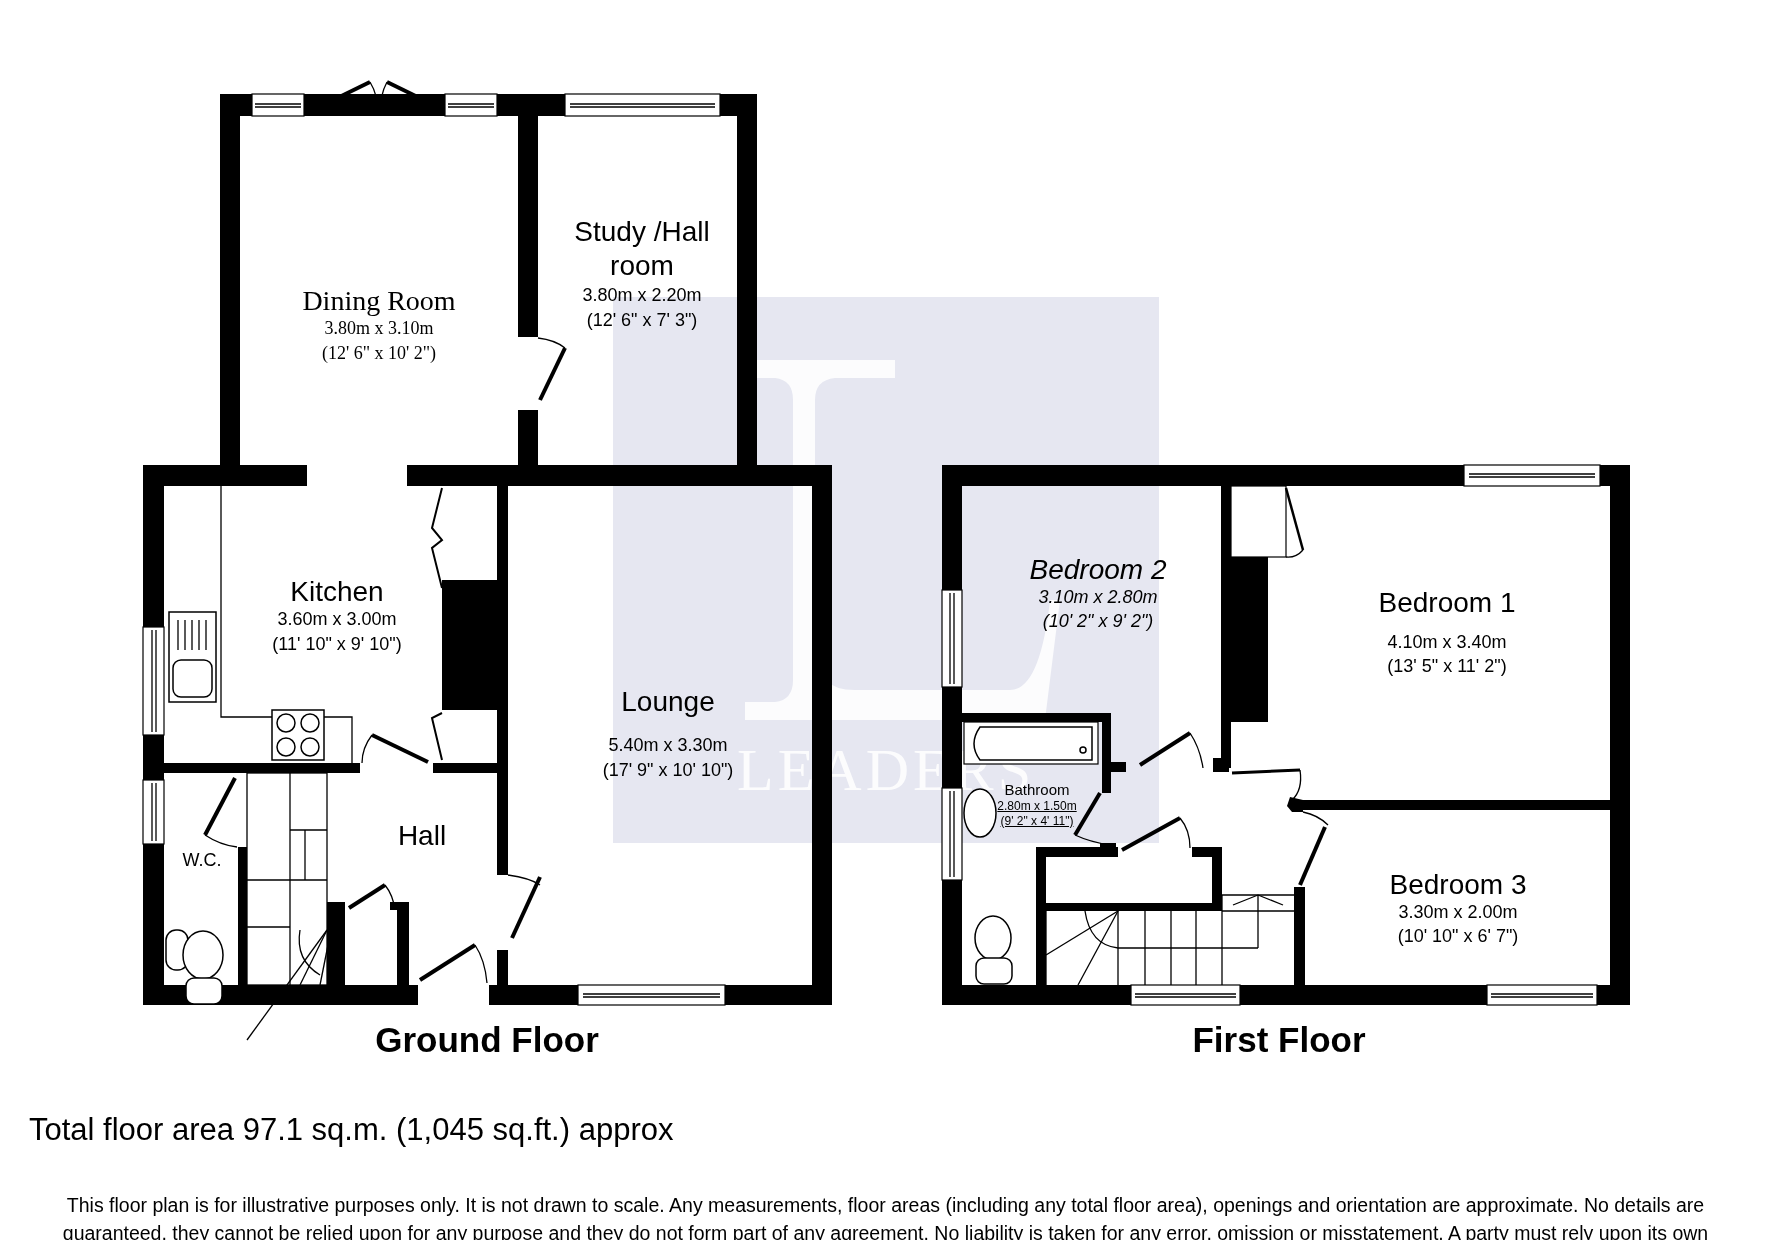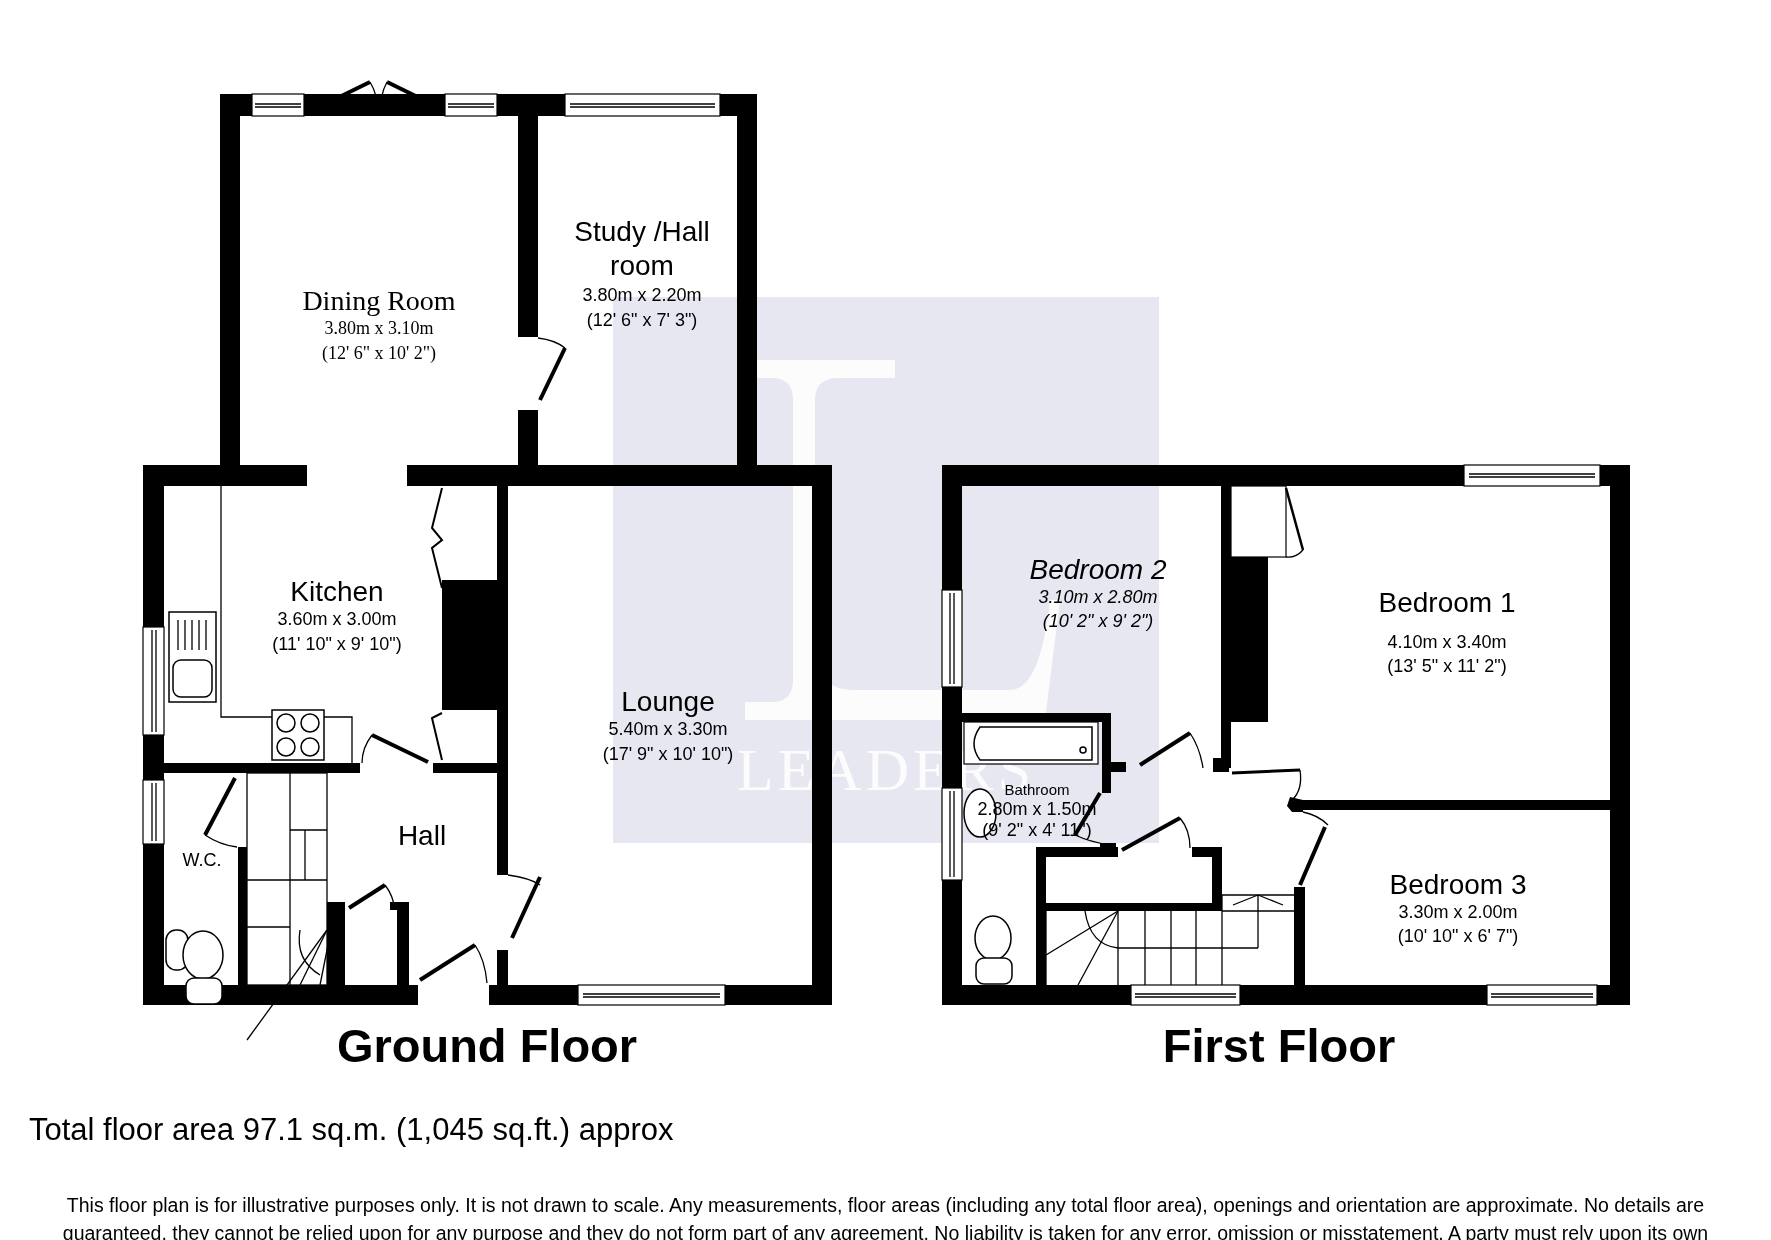--- a/index.html
+++ b/index.html
@@ -8,22 +8,22 @@
   .wall { fill:#000; }
   .win { fill:#fff; stroke:#000; stroke-width:1.2; }
   .thin { fill:none; stroke:#000; stroke-width:1.3; }
   .door { fill:none; stroke:#000; stroke-width:4; }
   .arc { fill:none; stroke:#000; stroke-width:1.3; }
   .fix { fill:#fff; stroke:#000; stroke-width:1.5; }
   .lbl { position:absolute; text-align:center; white-space:nowrap; transform:translateX(-50%); line-height:1; }
   .rn { font-size:28px; }
   .rd { font-size:18px; }
   .rn-s { font-size:15px; }
-  .rd-s { font-size:18px; }
-  .floor-title { position:absolute; font-weight:bold; font-size:47px; transform:translateX(-50%); white-space:nowrap; line-height:1; }
+  .rd-s { font-size:12px;text-decoration:underline; }
+  .floor-title { position:absolute; font-weight:bold; font-size:35px; transform:translateX(-50%); white-space:nowrap; line-height:1; }
   #total { position:absolute; left:29px; top:1112px; font-size:31px; white-space:nowrap; }
   #disclaimer { position:absolute; left:52px; width:1667px; top:1148px; font-size:19.5px; line-height:27.5px; text-align:center;margin-top:44px; }
   .wm-text { font-family:"Liberation Serif", serif; }
 </style>
 </head>
 <body>
 
 <svg id="plan" viewBox="0 0 1771 1240" xmlns="http://www.w3.org/2000/svg">
 
   <g>
@@ -259,21 +259,21 @@
   <div class="rd" style="margin-top:6px">3.80m x 2.20m</div>
   <div class="rd" style="margin-top:7px">(12' 6" x 7' 3")</div>
 </div>
 <div class="lbl" style="left:337px; top:578px;">
   <div class="rn">Kitchen</div>
   <div class="rd" style="margin-top:4px">3.60m x 3.00m</div>
   <div class="rd" style="margin-top:7px">(11' 10" x 9' 10")</div>
 </div>
 <div class="lbl" style="left:668px; top:688px;">
   <div class="rn">Lounge</div>
-  <div class="rd" style="margin-top:4px">5.40m x 3.30m</div>
+  <div class="rd" style="margin-top:20px">5.40m x 3.30m</div>
   <div class="rd" style="margin-top:7px">(17' 9" x 10' 10")</div>
 </div>
 <div class="lbl" style="left:422px; top:822px;">
   <div class="rn">Hall</div>
 </div>
 <div class="lbl" style="left:202px; top:851px;">
   <div class="rd">W.C.</div>
 </div>
 
 <div class="lbl" style="left:1098px; top:556px;font-style:italic;">

